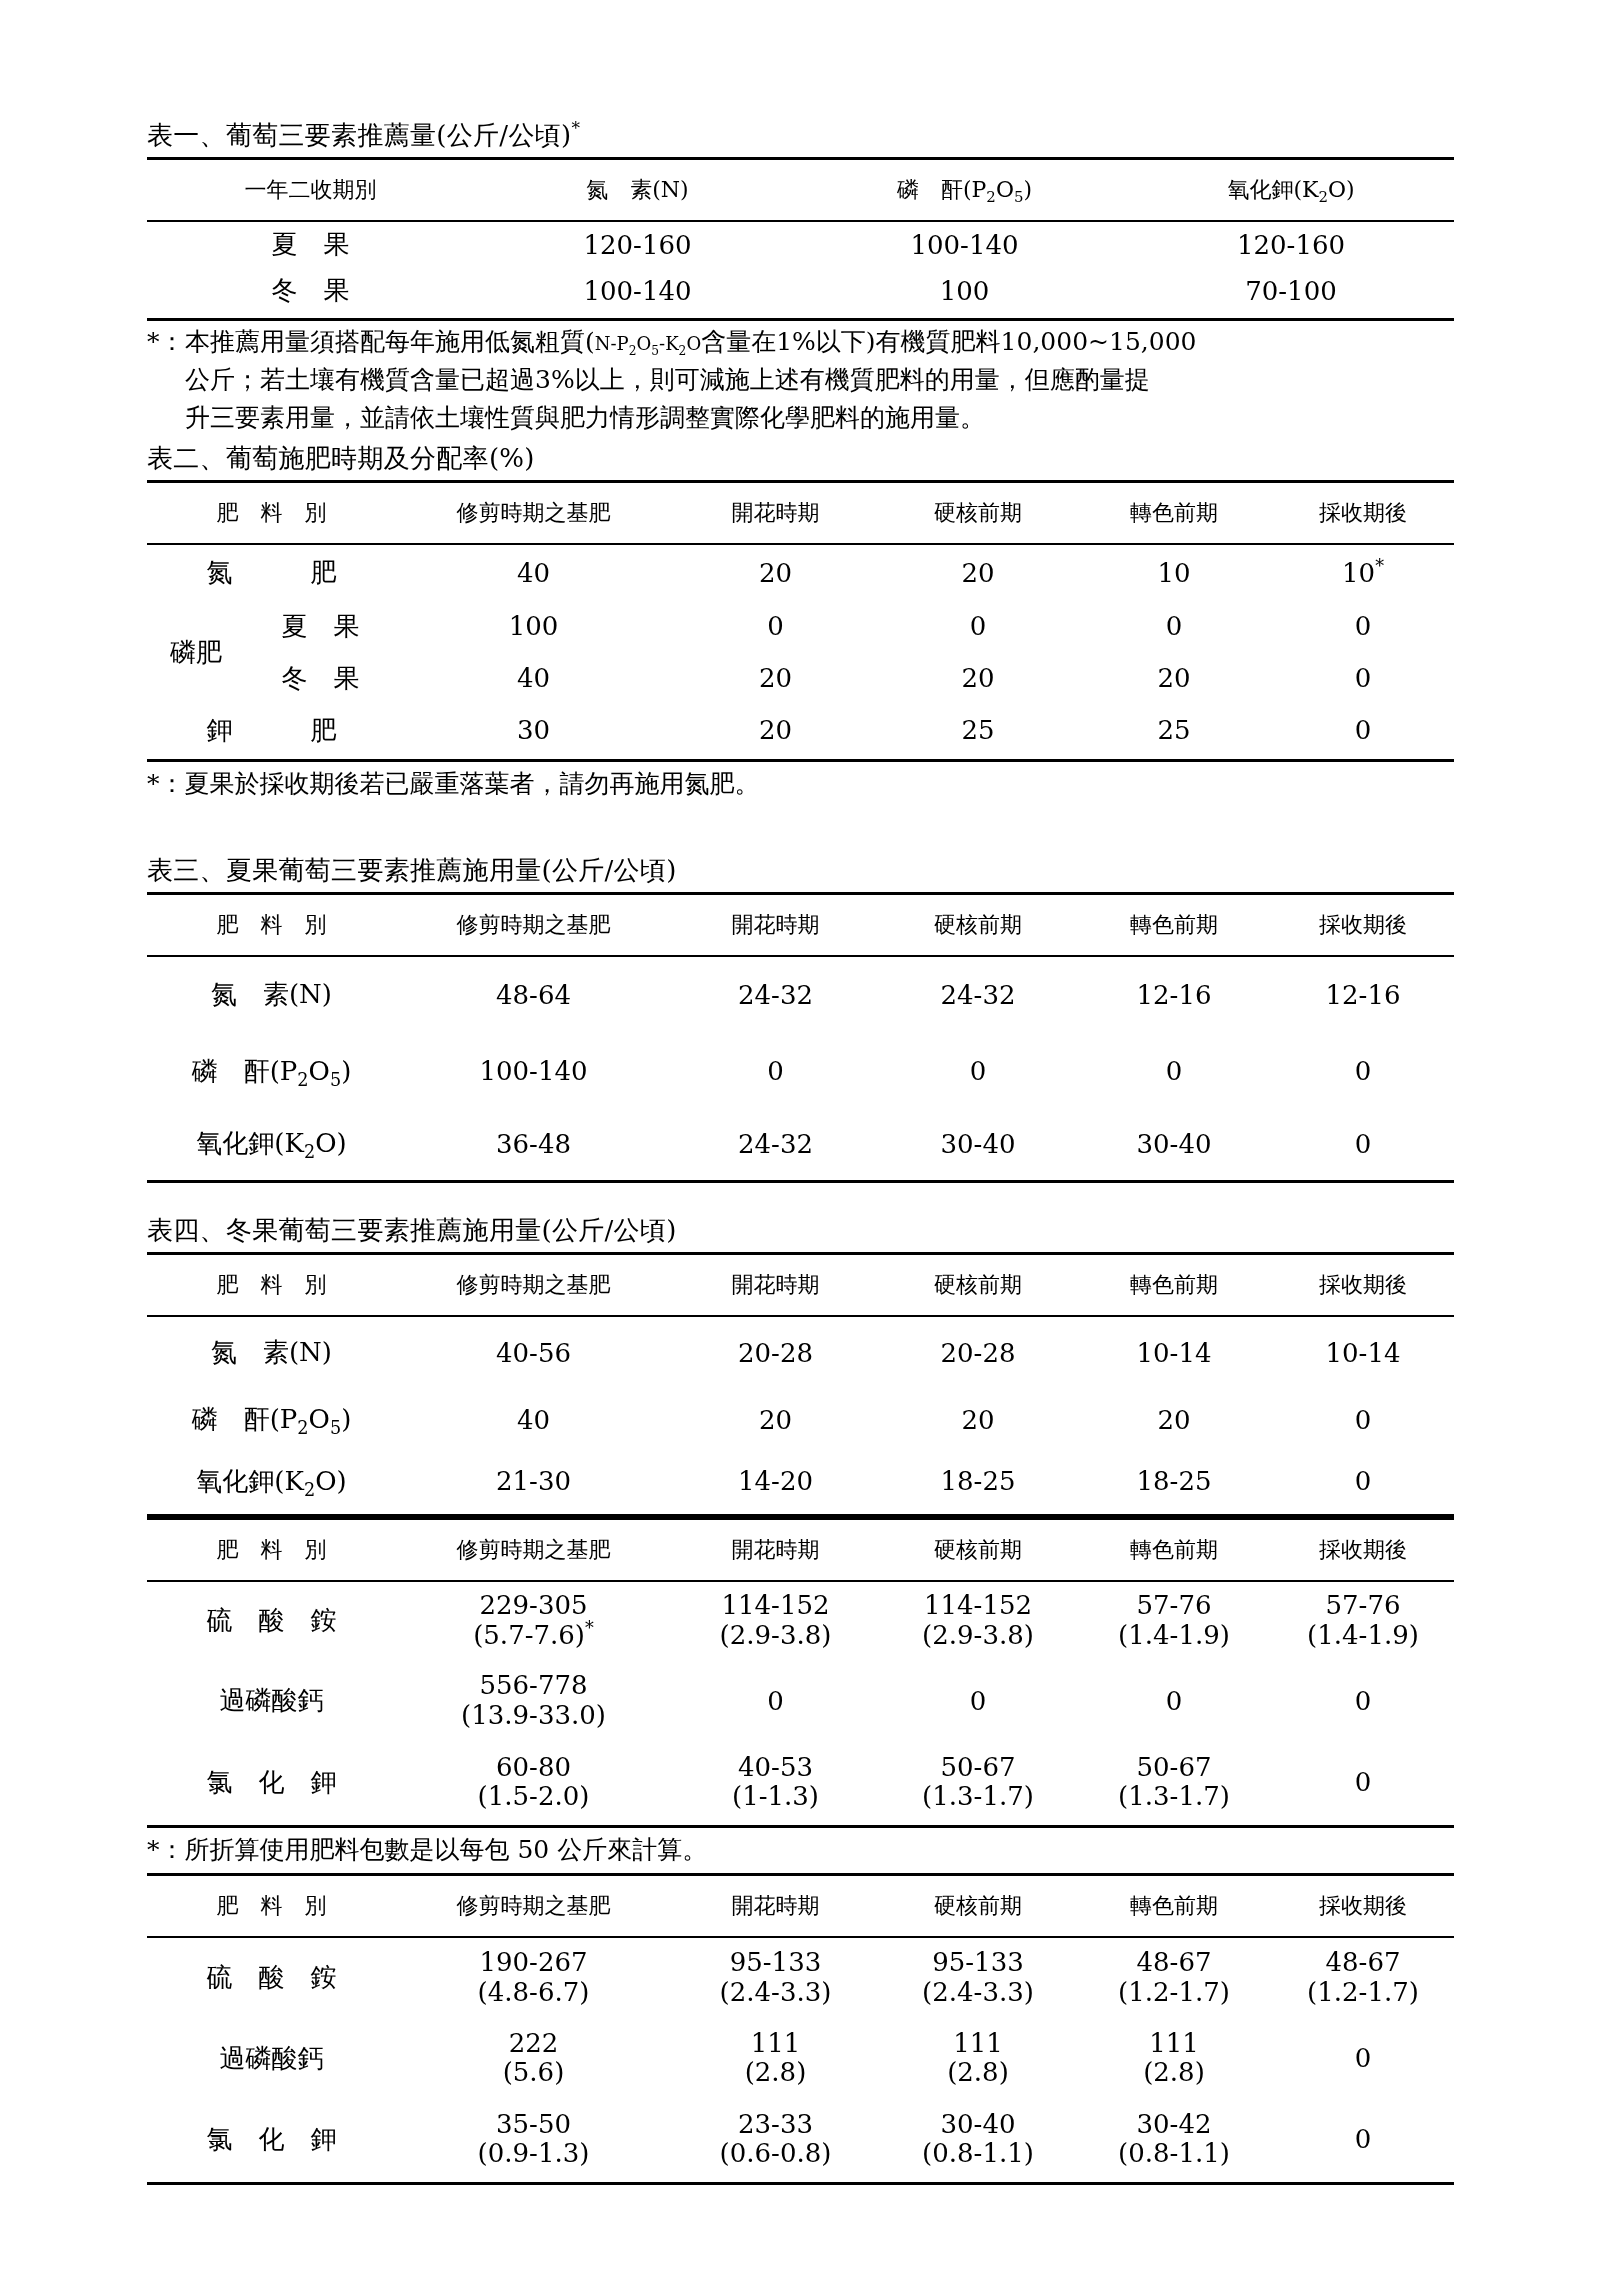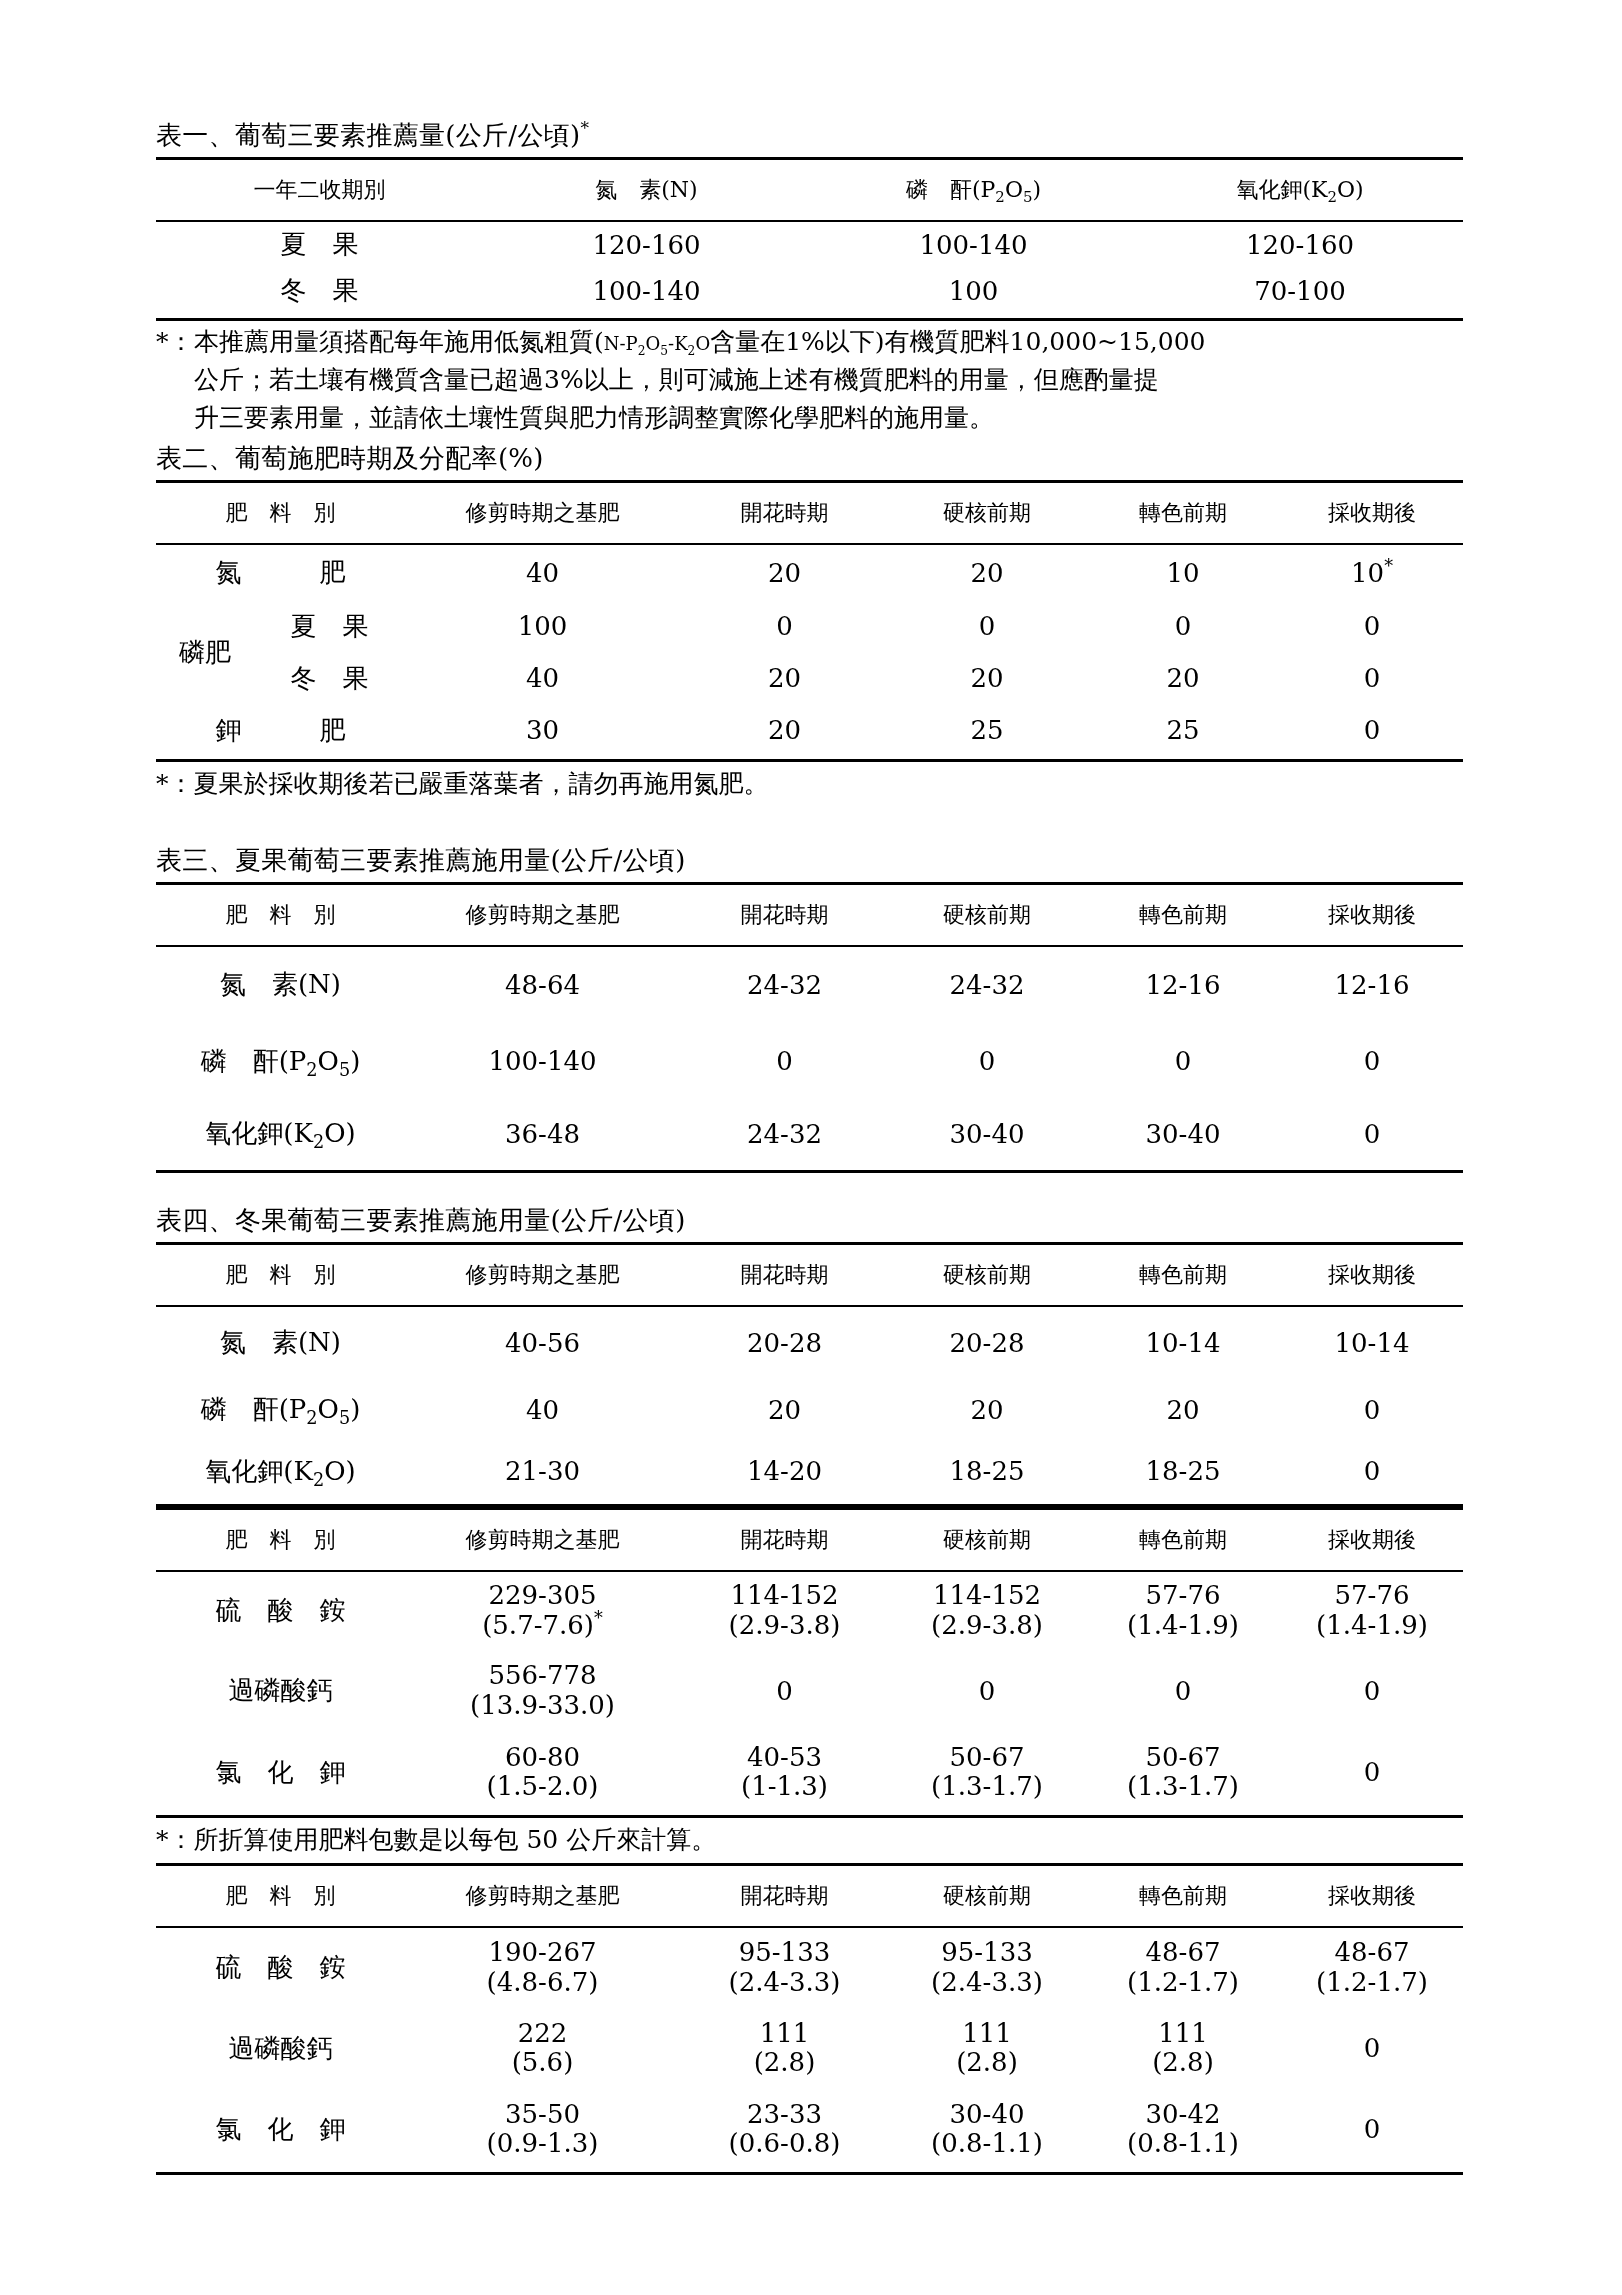--- a/index.html
+++ b/index.html
@@ -17,21 +17,21 @@
   }
   .page {
     position: absolute;
     left: 0; top: 0;
     width: 1623px;
     height: 2295px;
     padding: 0;
   }
   .content {
     position: absolute;
-    left: 156px;
+    left: 147px;
     top: 118px;
     width: 1309px;
   }
 
   
   .cap {
     font-size: 26px;
     line-height: 1.35;
     letter-spacing: 0.3px;
     margin: 0 0 3.9px 0;
@@ -201,21 +201,21 @@
       <td>25</td>
       <td>25</td>
       <td>0</td>
     </tr>
     <tr>
             <td class="rule-bot" colspan="7" style="height:2.6px"></td>
           </tr>
   </tbody>
       </table>
 
-  <div class="note" style="margin-bottom:40px">*：夏果於採收期後若已嚴重落葉者，請勿再施用氮肥。</div>
+  <div class="note" style="margin-bottom:50px">*：夏果於採收期後若已嚴重落葉者，請勿再施用氮肥。</div>
 
   <p class="cap">表三、夏果葡萄三要素推薦施用量(公斤/公頃)</p>
 
   <table class="tbl">
     <colgroup>
           <col class="c1">
           <col class="c2">
           <col class="c3">
           <col class="c4">
           <col class="c5">

